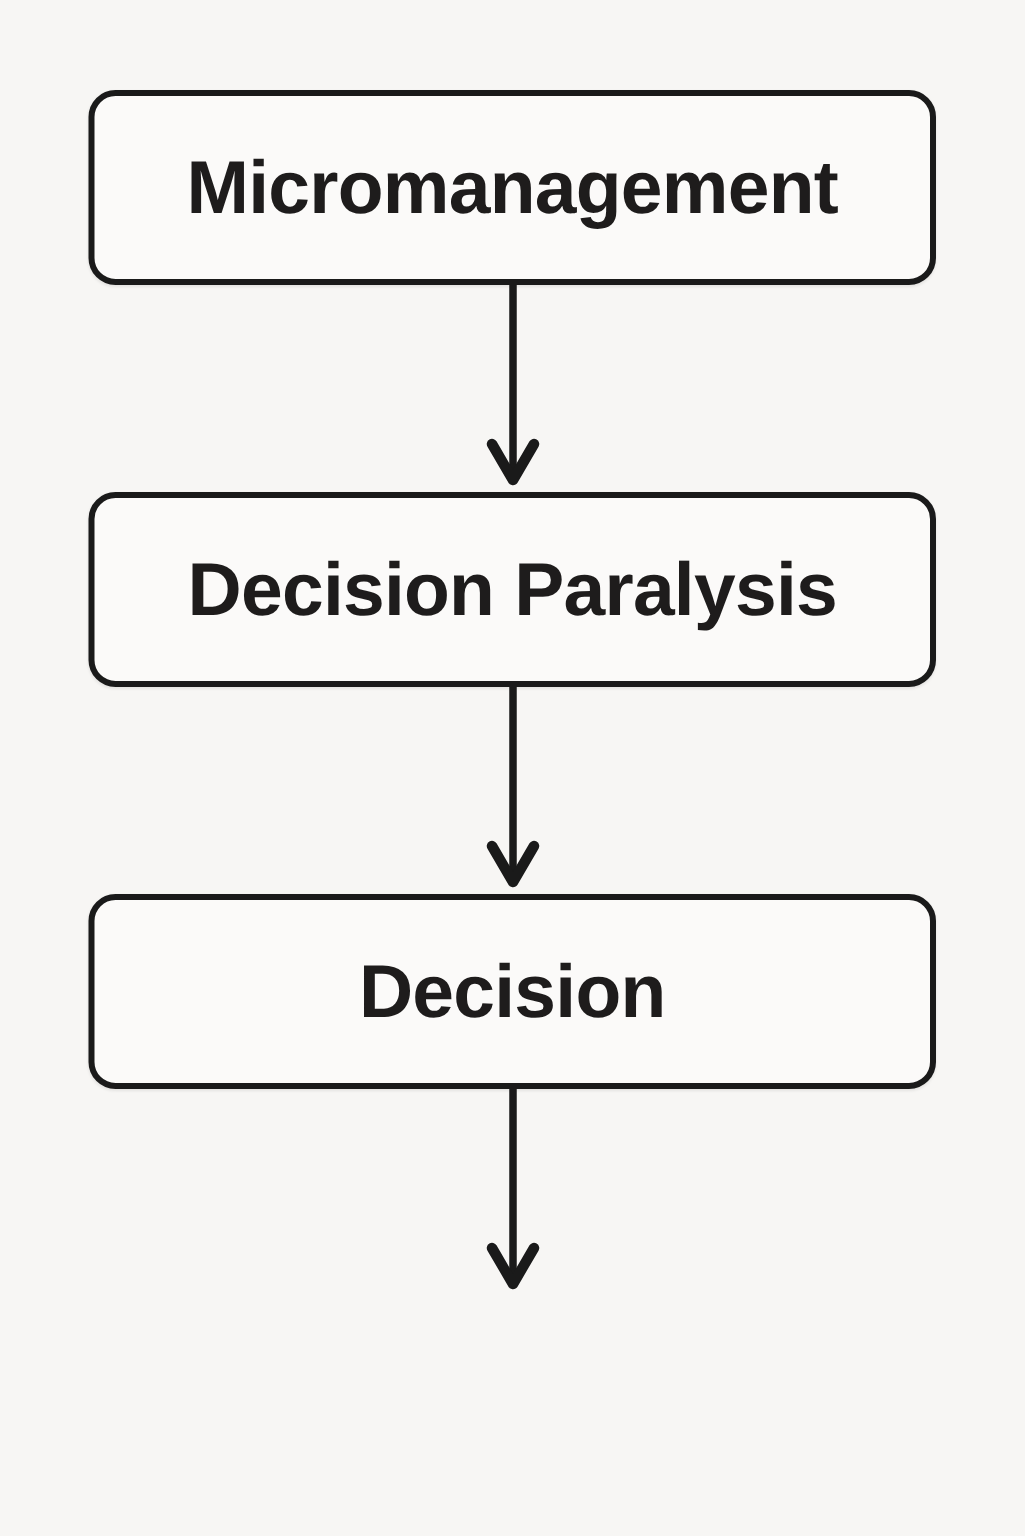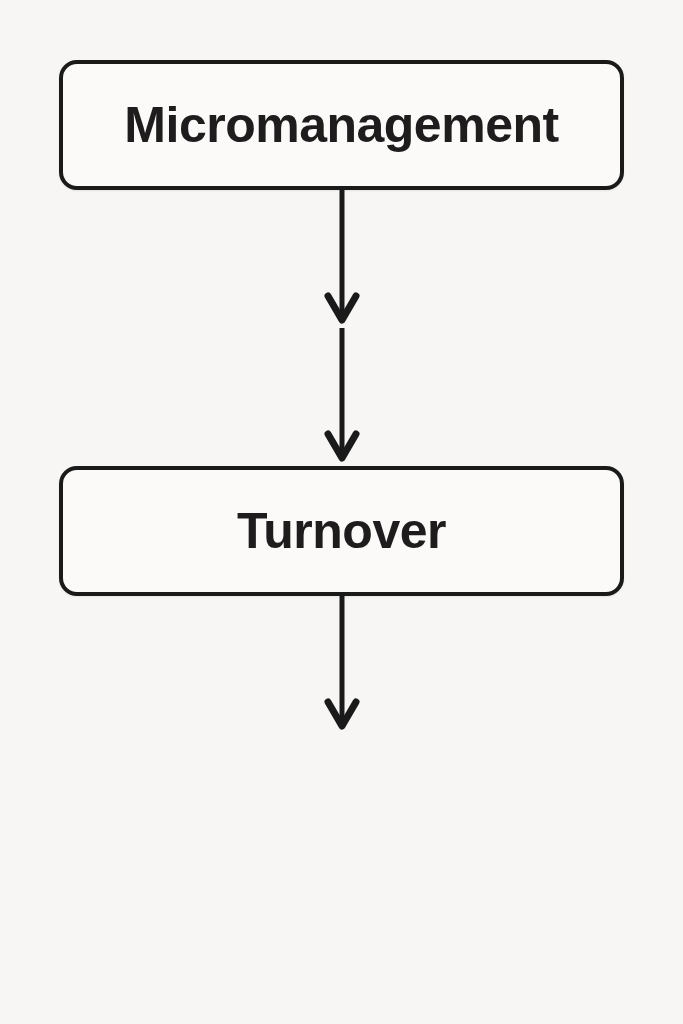--- a/index.html
+++ b/index.html
@@ -57,28 +57,31 @@
 
     <div class="node">
       <span class="node-label">Micromanagement</span>
     </div>
 
     <svg class="arrow" viewBox="0 0 44 138" fill="none" stroke="#1a1a1a">
       <line x1="22" y1="0" x2="22" y2="126" stroke-width="5"></line>
       <polyline points="8,106 22,130 36,106" stroke-width="7" stroke-linecap="round" stroke-linejoin="round"></polyline>
     </svg>
 
+    <div class="node">
+      <span class="node-label">Decision Paralysis</span>
+    </div>
 
     <svg class="arrow" viewBox="0 0 44 138" fill="none" stroke="#1a1a1a">
       <line x1="22" y1="0" x2="22" y2="126" stroke-width="5"></line>
       <polyline points="8,106 22,130 36,106" stroke-width="7" stroke-linecap="round" stroke-linejoin="round"></polyline>
     </svg>
 
     <div class="node">
-      <span class="node-label">Turnover</span>
+      <span class="node-label">Decision</span>
     </div>
 
     <svg class="arrow" viewBox="0 0 44 138" fill="none" stroke="#1a1a1a">
       <line x1="22" y1="0" x2="22" y2="126" stroke-width="5"></line>
       <polyline points="8,106 22,130 36,106" stroke-width="7" stroke-linecap="round" stroke-linejoin="round"></polyline>
     </svg>
 
 
   </div>
 </div>

